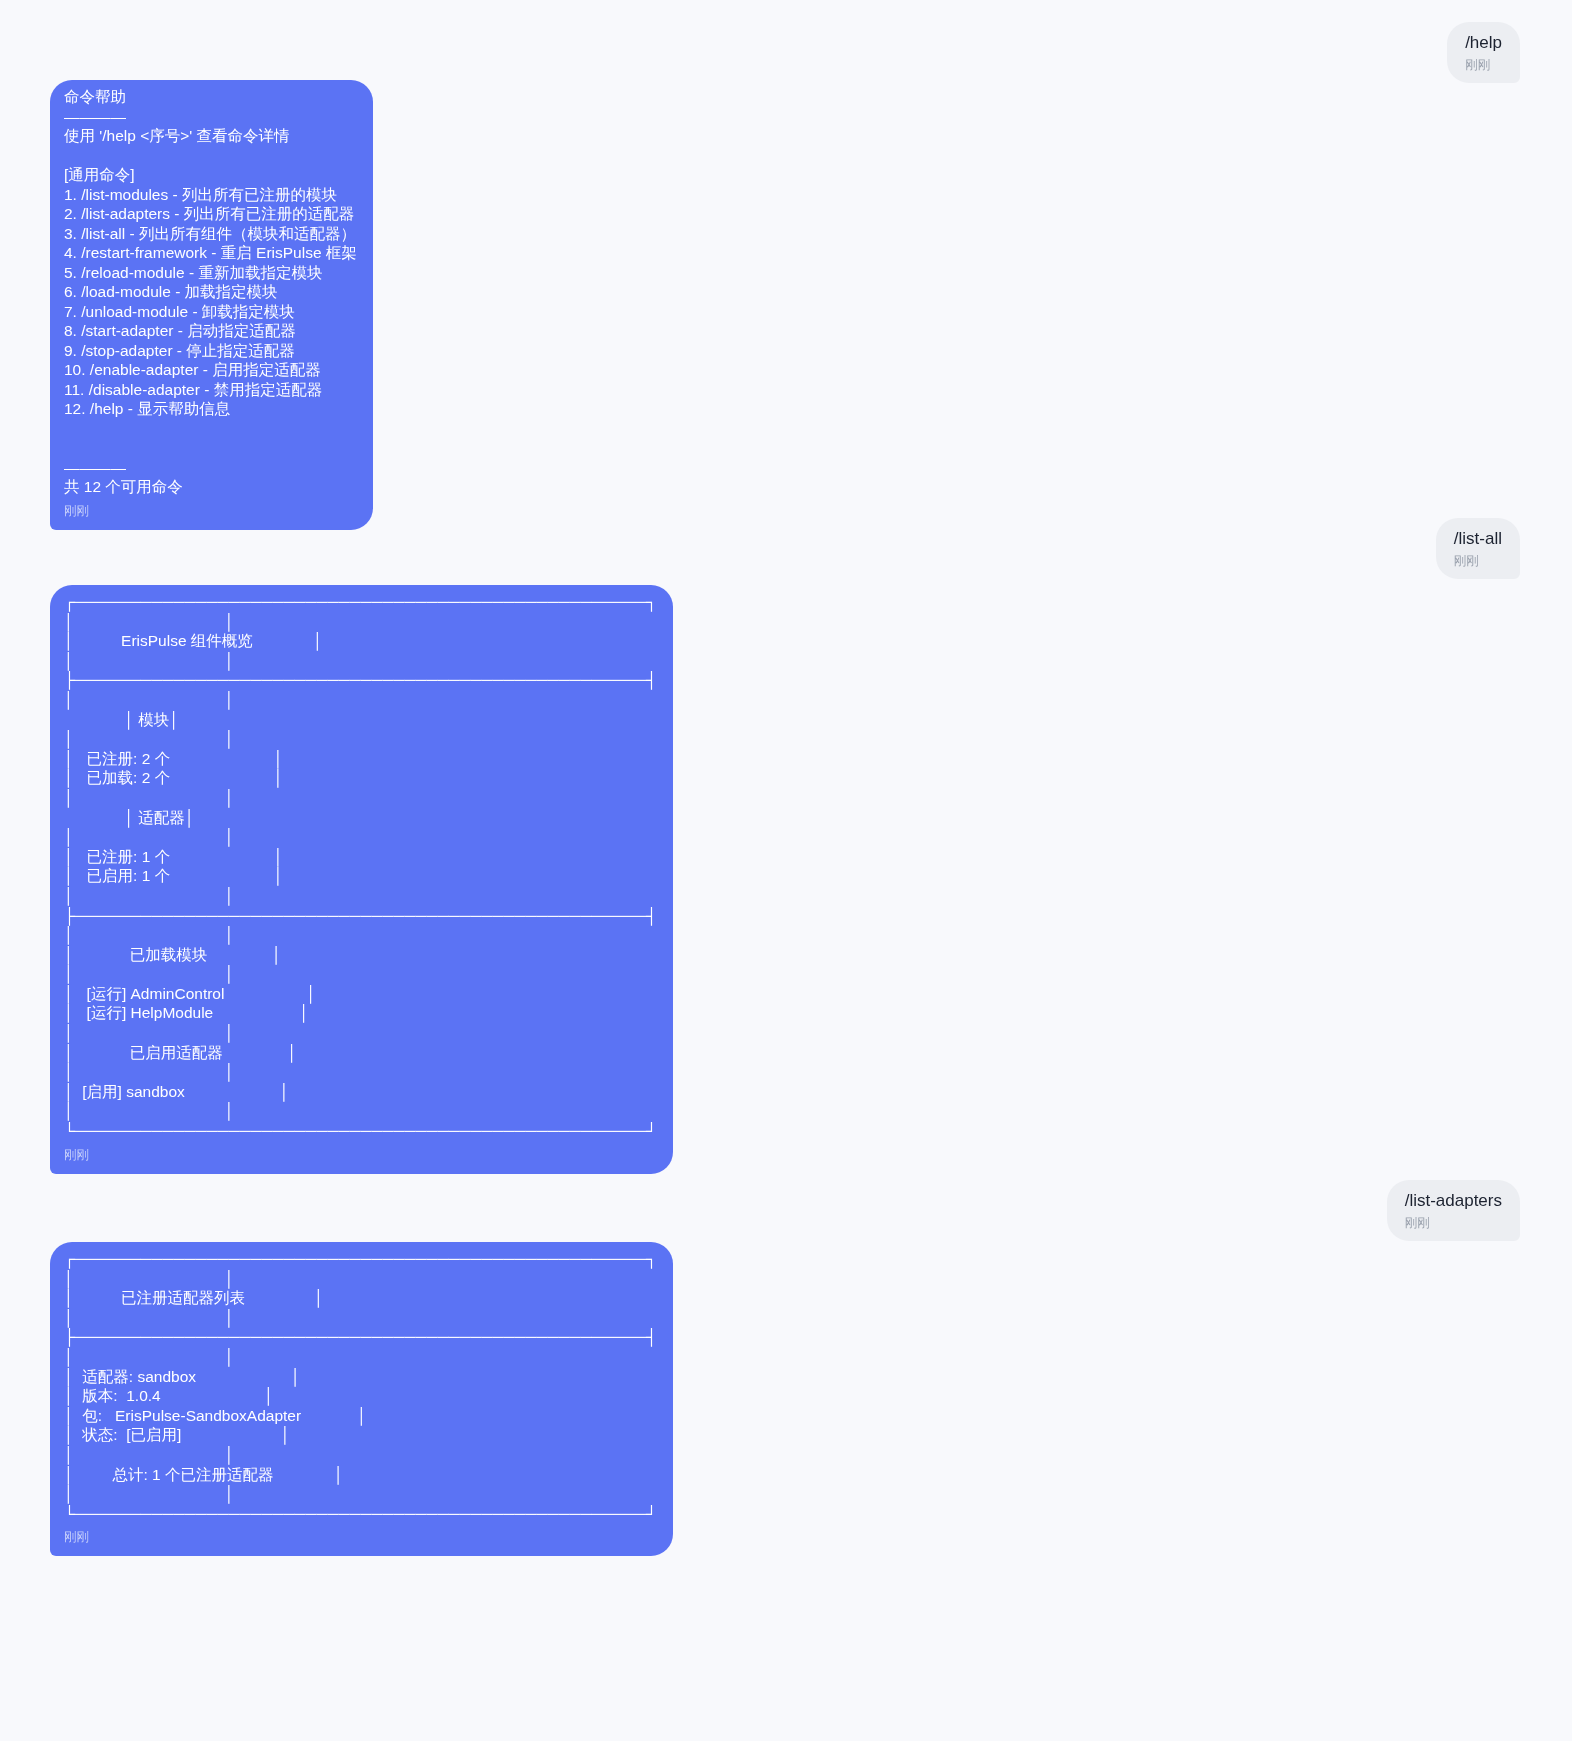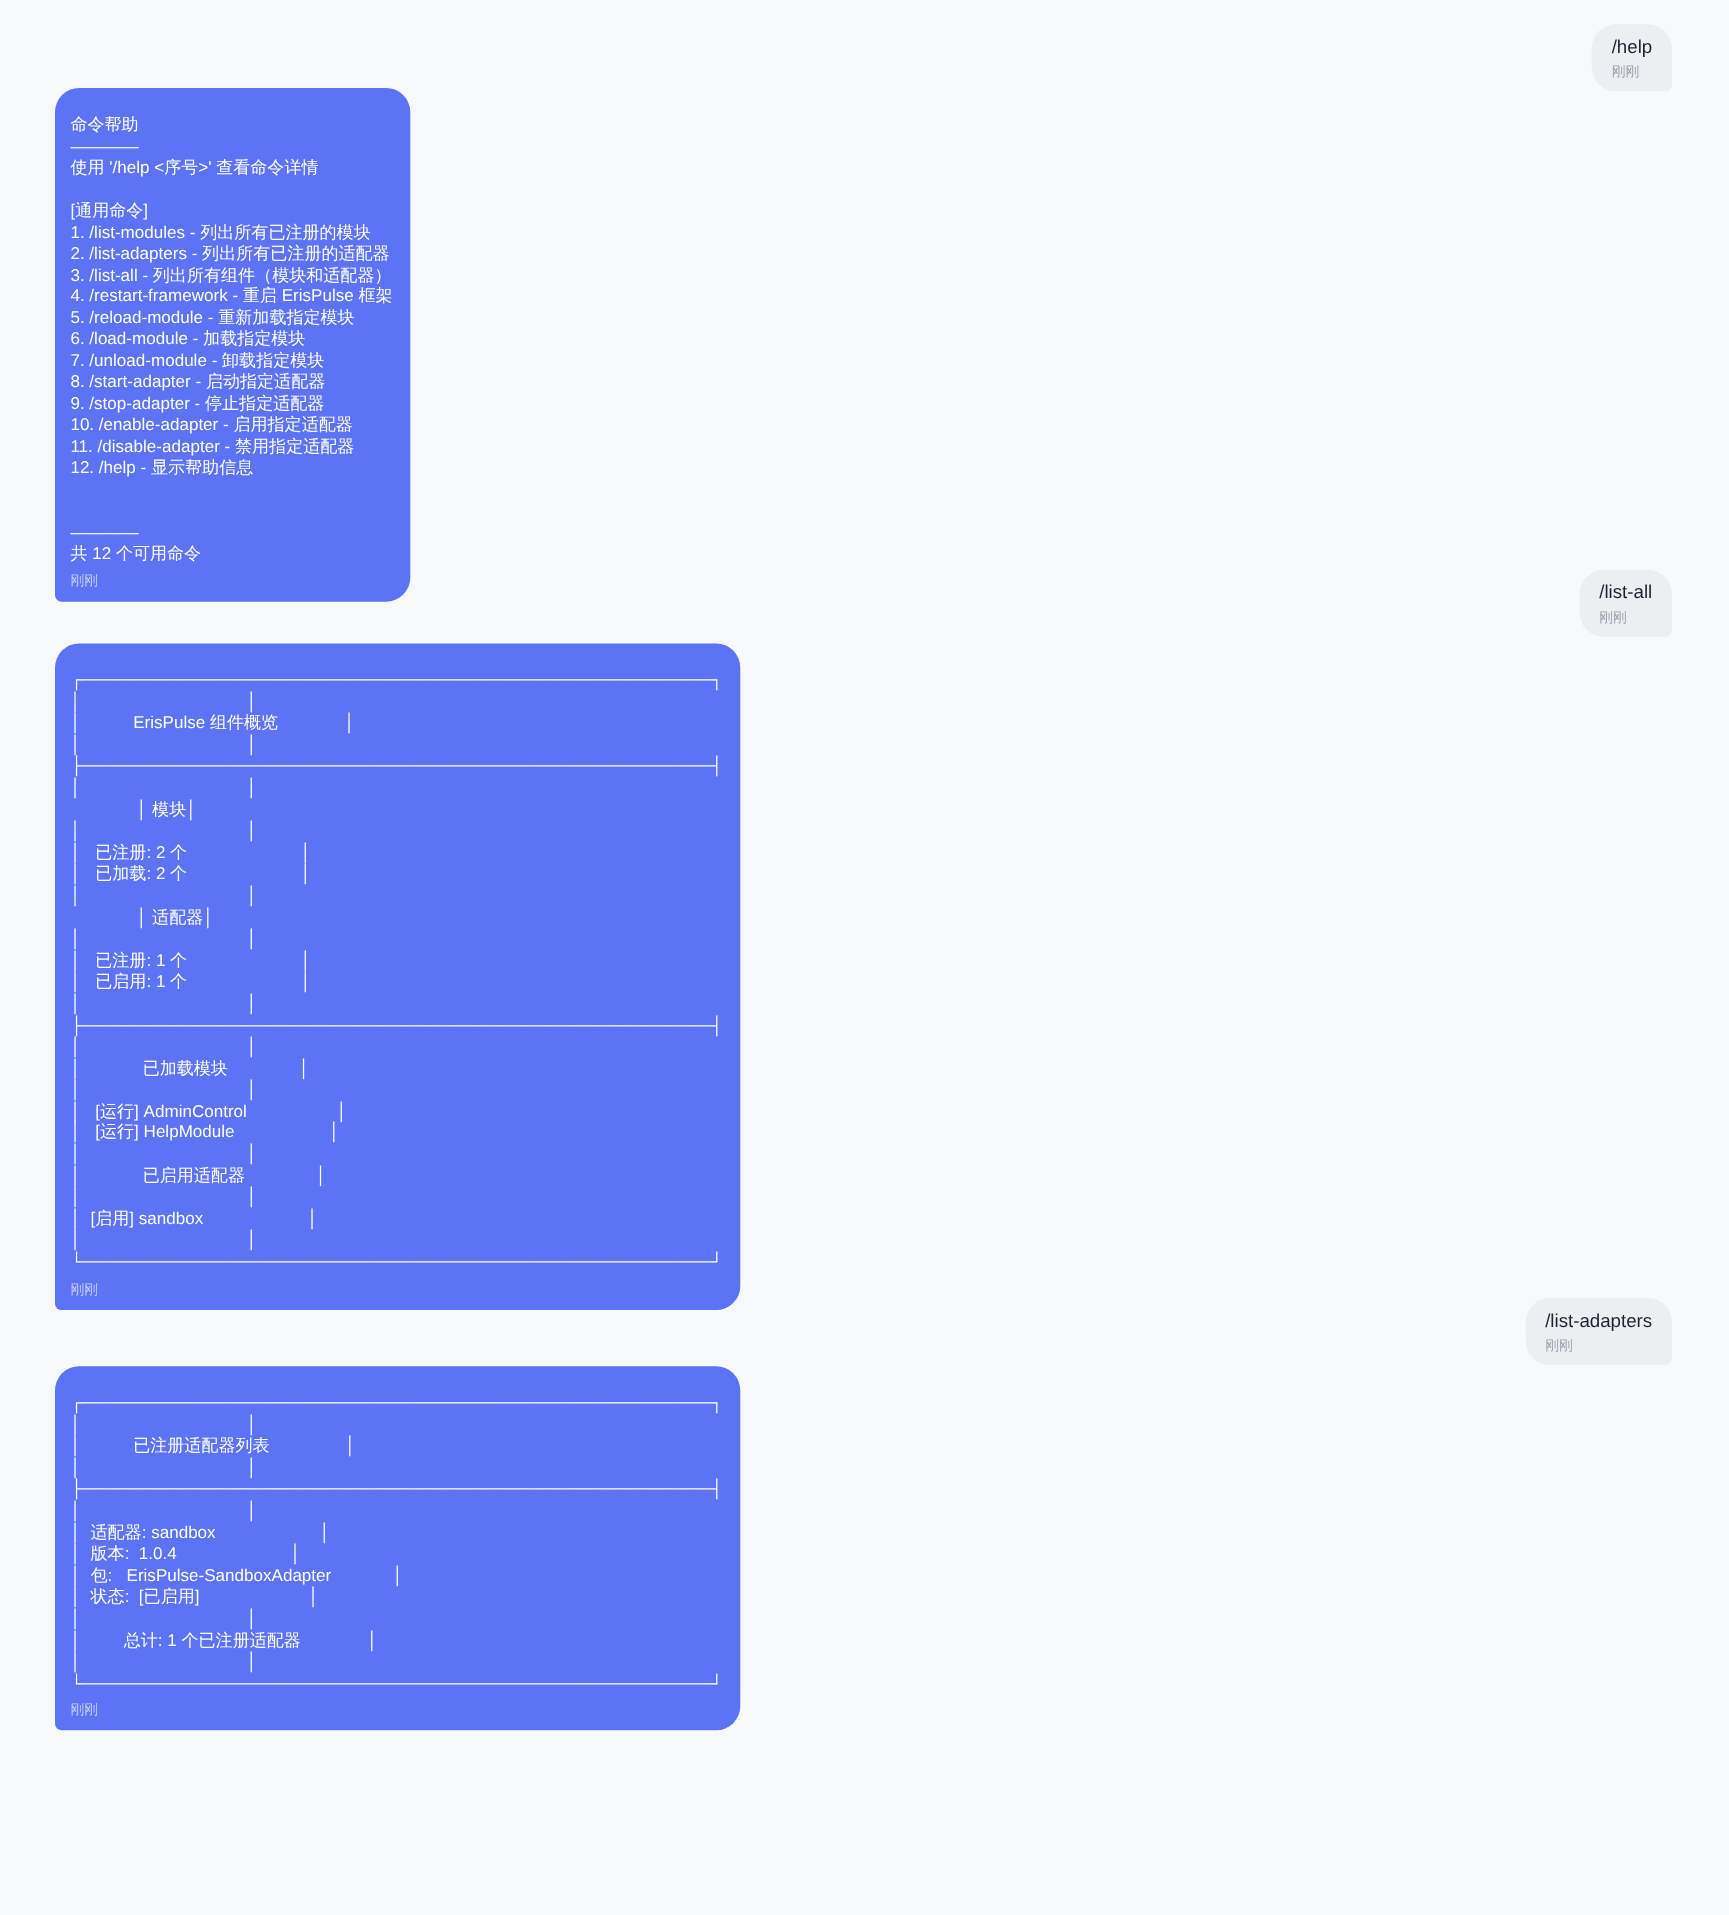--- a/index.html
+++ b/index.html
@@ -39,21 +39,21 @@
     color: #9aa1ad;
     font-size: 12.5px;
     line-height: 17px;
     margin-top: 3px;
   }
 
   
   .bubble-bot {
     background: #5b73f4;
     border-radius: 22px 22px 22px 6px;
-    padding: 24px 16px 10px 14px;
+    padding: 7px 16px 10px 14px;
     color: #ffffff;
     max-width: 1000px;
     display: inline-block;
   }
   .bubble-bot .text {
     font-size: 15.5px;
     line-height: 19.5px;
     white-space: pre;
     color: #ffffff;
     font-family: "Liberation Sans", sans-serif;

